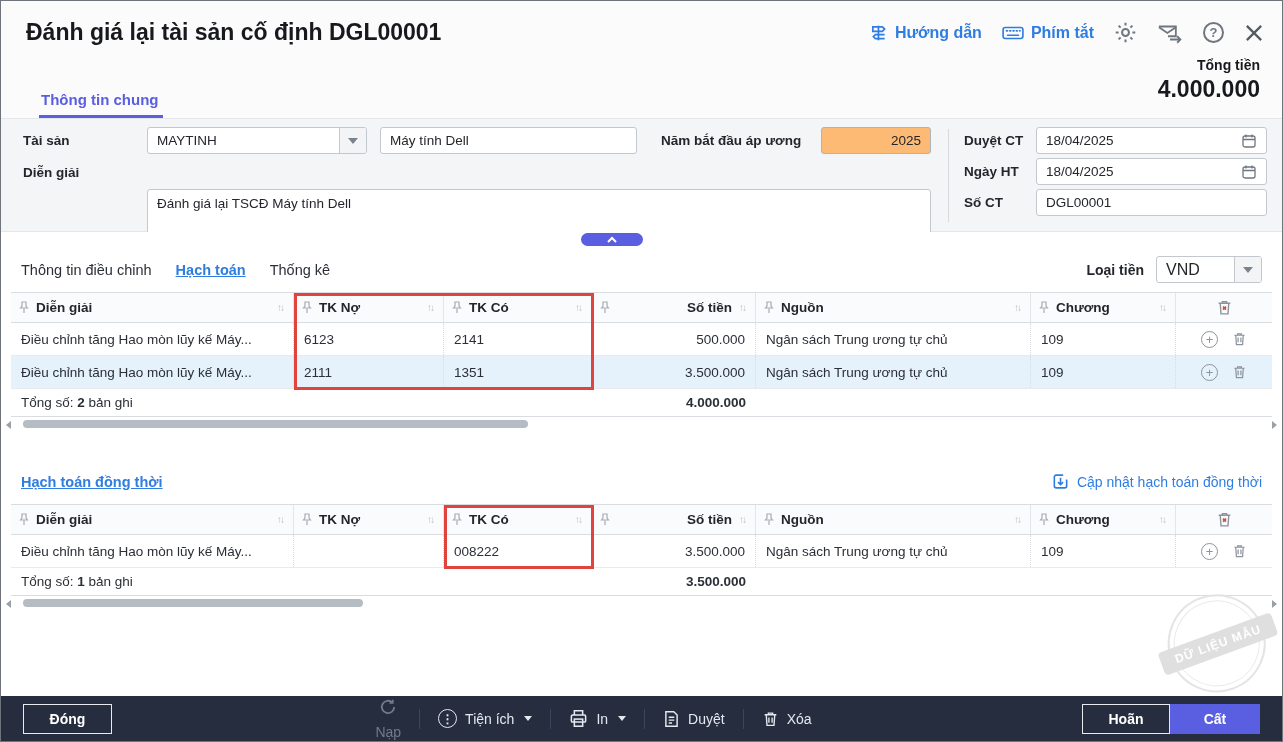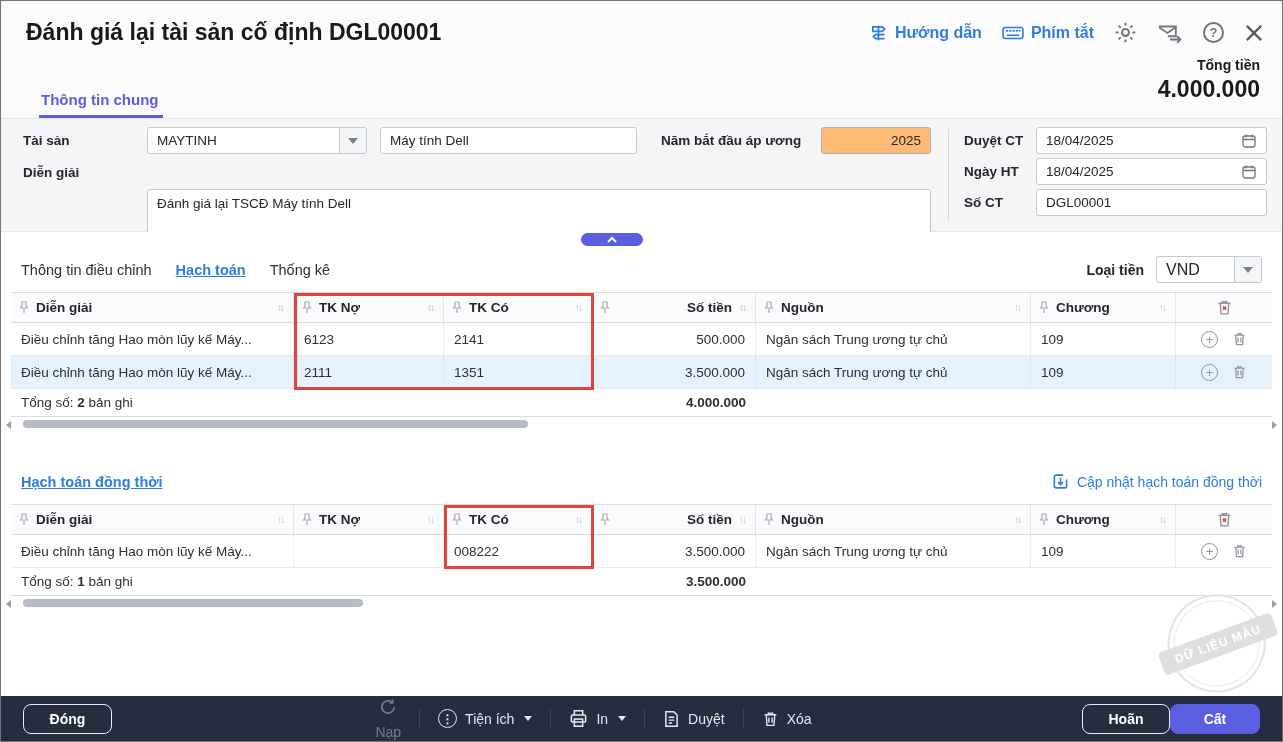--- a/index.html
+++ b/index.html
@@ -77,21 +77,21 @@
   .link-ico { display:flex; align-items:center; gap:8px; font-size:14px; color:#2f7de1; cursor:pointer; }
 
   
   .stamp { position:absolute; right:8px; top:300px; width:112px; height:104px; transform:rotate(-20deg); opacity:.9; pointer-events:none; }
   .stamp .c1 { position:absolute; left:6px; top:2px; width:98px; height:98px; border:2px solid #e2e2e2; border-radius:50%; }
   .stamp .c2 { position:absolute; left:12px; top:8px; width:86px; height:86px; border:1px solid #e8e8e8; border-radius:50%; }
   .stamp .band { position:absolute; left:-4px; top:40px; width:120px; height:24px; background:#dcdcdc; border-radius:4px; display:flex; align-items:center; justify-content:center; font-size:12px; font-weight:bold; letter-spacing:1px; color:#fff; }
 
   
   .footer { position:absolute; left:0; bottom:0; width:100%; height:45px; background:#262d3e; display:flex; align-items:center; }
-  .btn { height:30px; border-radius:8px; display:flex; align-items:center; justify-content:center; font-size:14px; font-weight:bold; cursor:pointer; }
+  .btn { height:30px; border-radius:0; display:flex; align-items:center; justify-content:center; font-size:14px; font-weight:bold; cursor:pointer; }
   .btn.outline { border:1px solid #e8eaf0; color:#fff; background:transparent; }
   .btn.primary { background:#5a5ee0; color:#fff; border:1px solid #5a5ee0; }
   .btn-dong { width:89px; margin-left:22px; }
   .f-center { flex:1; display:flex; align-items:center; justify-content:center; gap:18px; }
   .f-item { display:flex; align-items:center; gap:8px; font-size:14px; color:#e4e8ef; cursor:pointer; }
   .f-item.disabled { color:#717b8c; cursor:default;flex-direction:column; }
   .f-div { width:1px; height:20px; background:#3c445a; }
   .f-right { display:flex; align-items:center; margin-right:22px;margin-left:7px; }
   .btn-hoan { width:88px; }
   .btn-cat { width:90px; }

